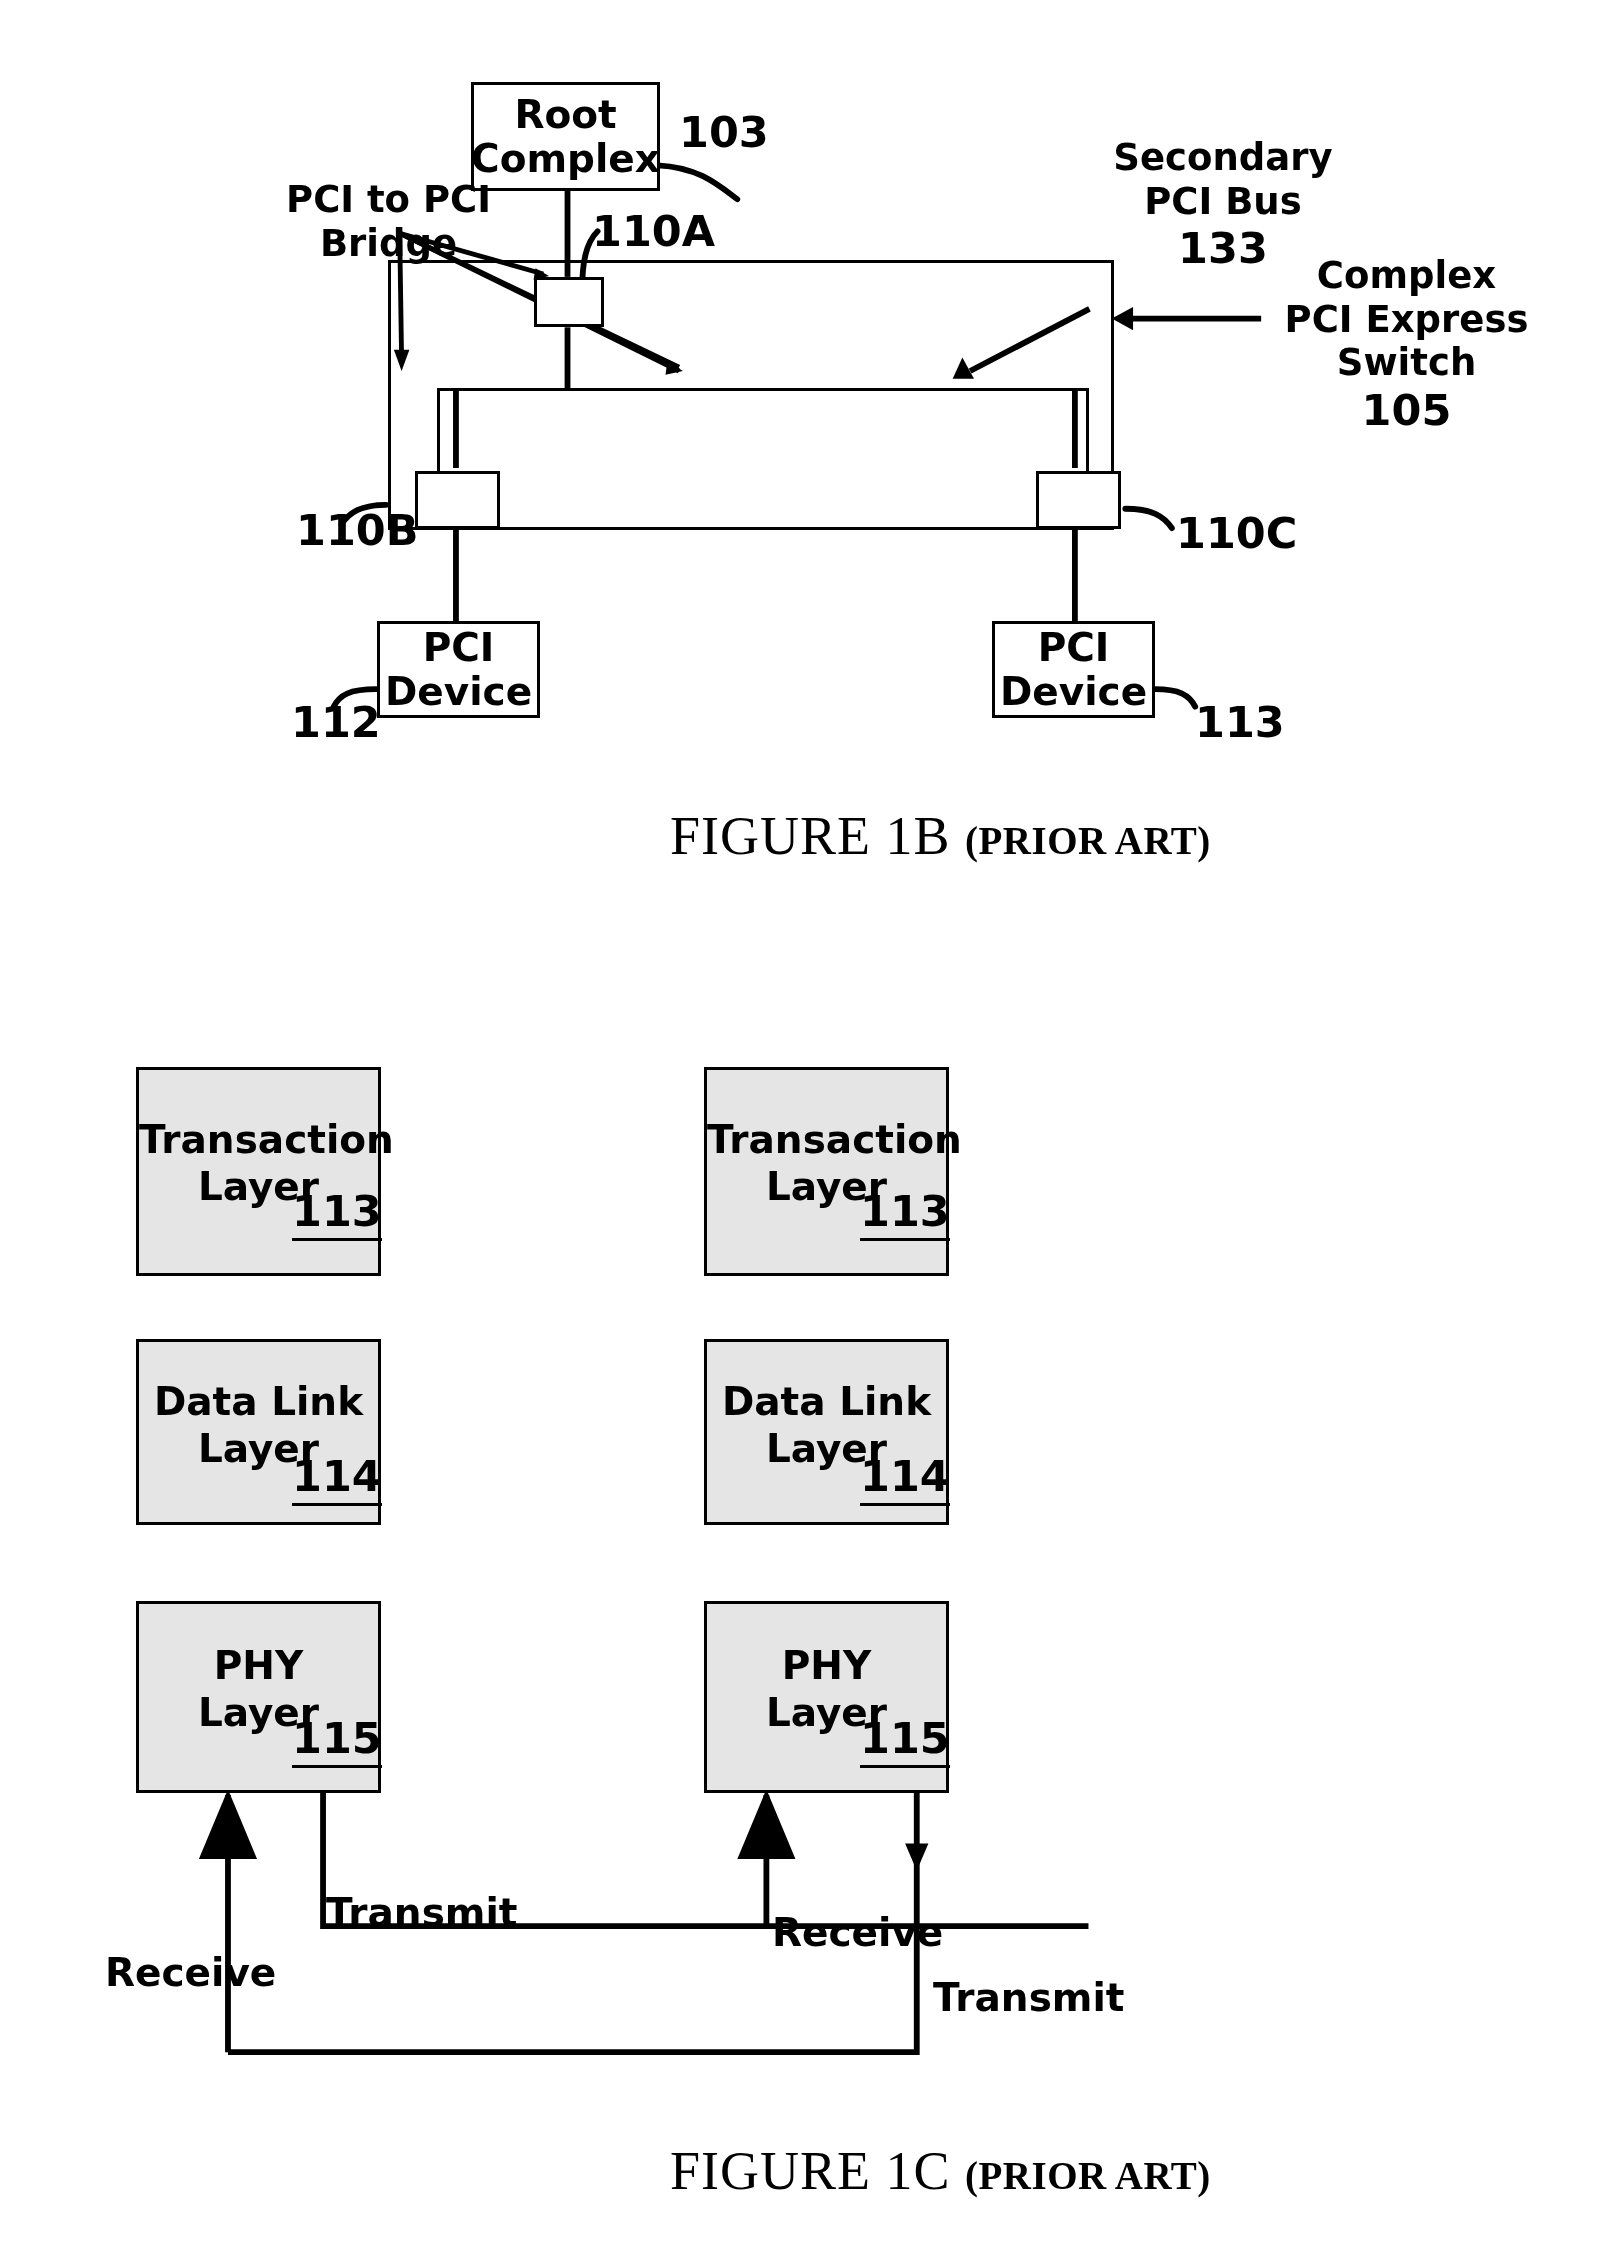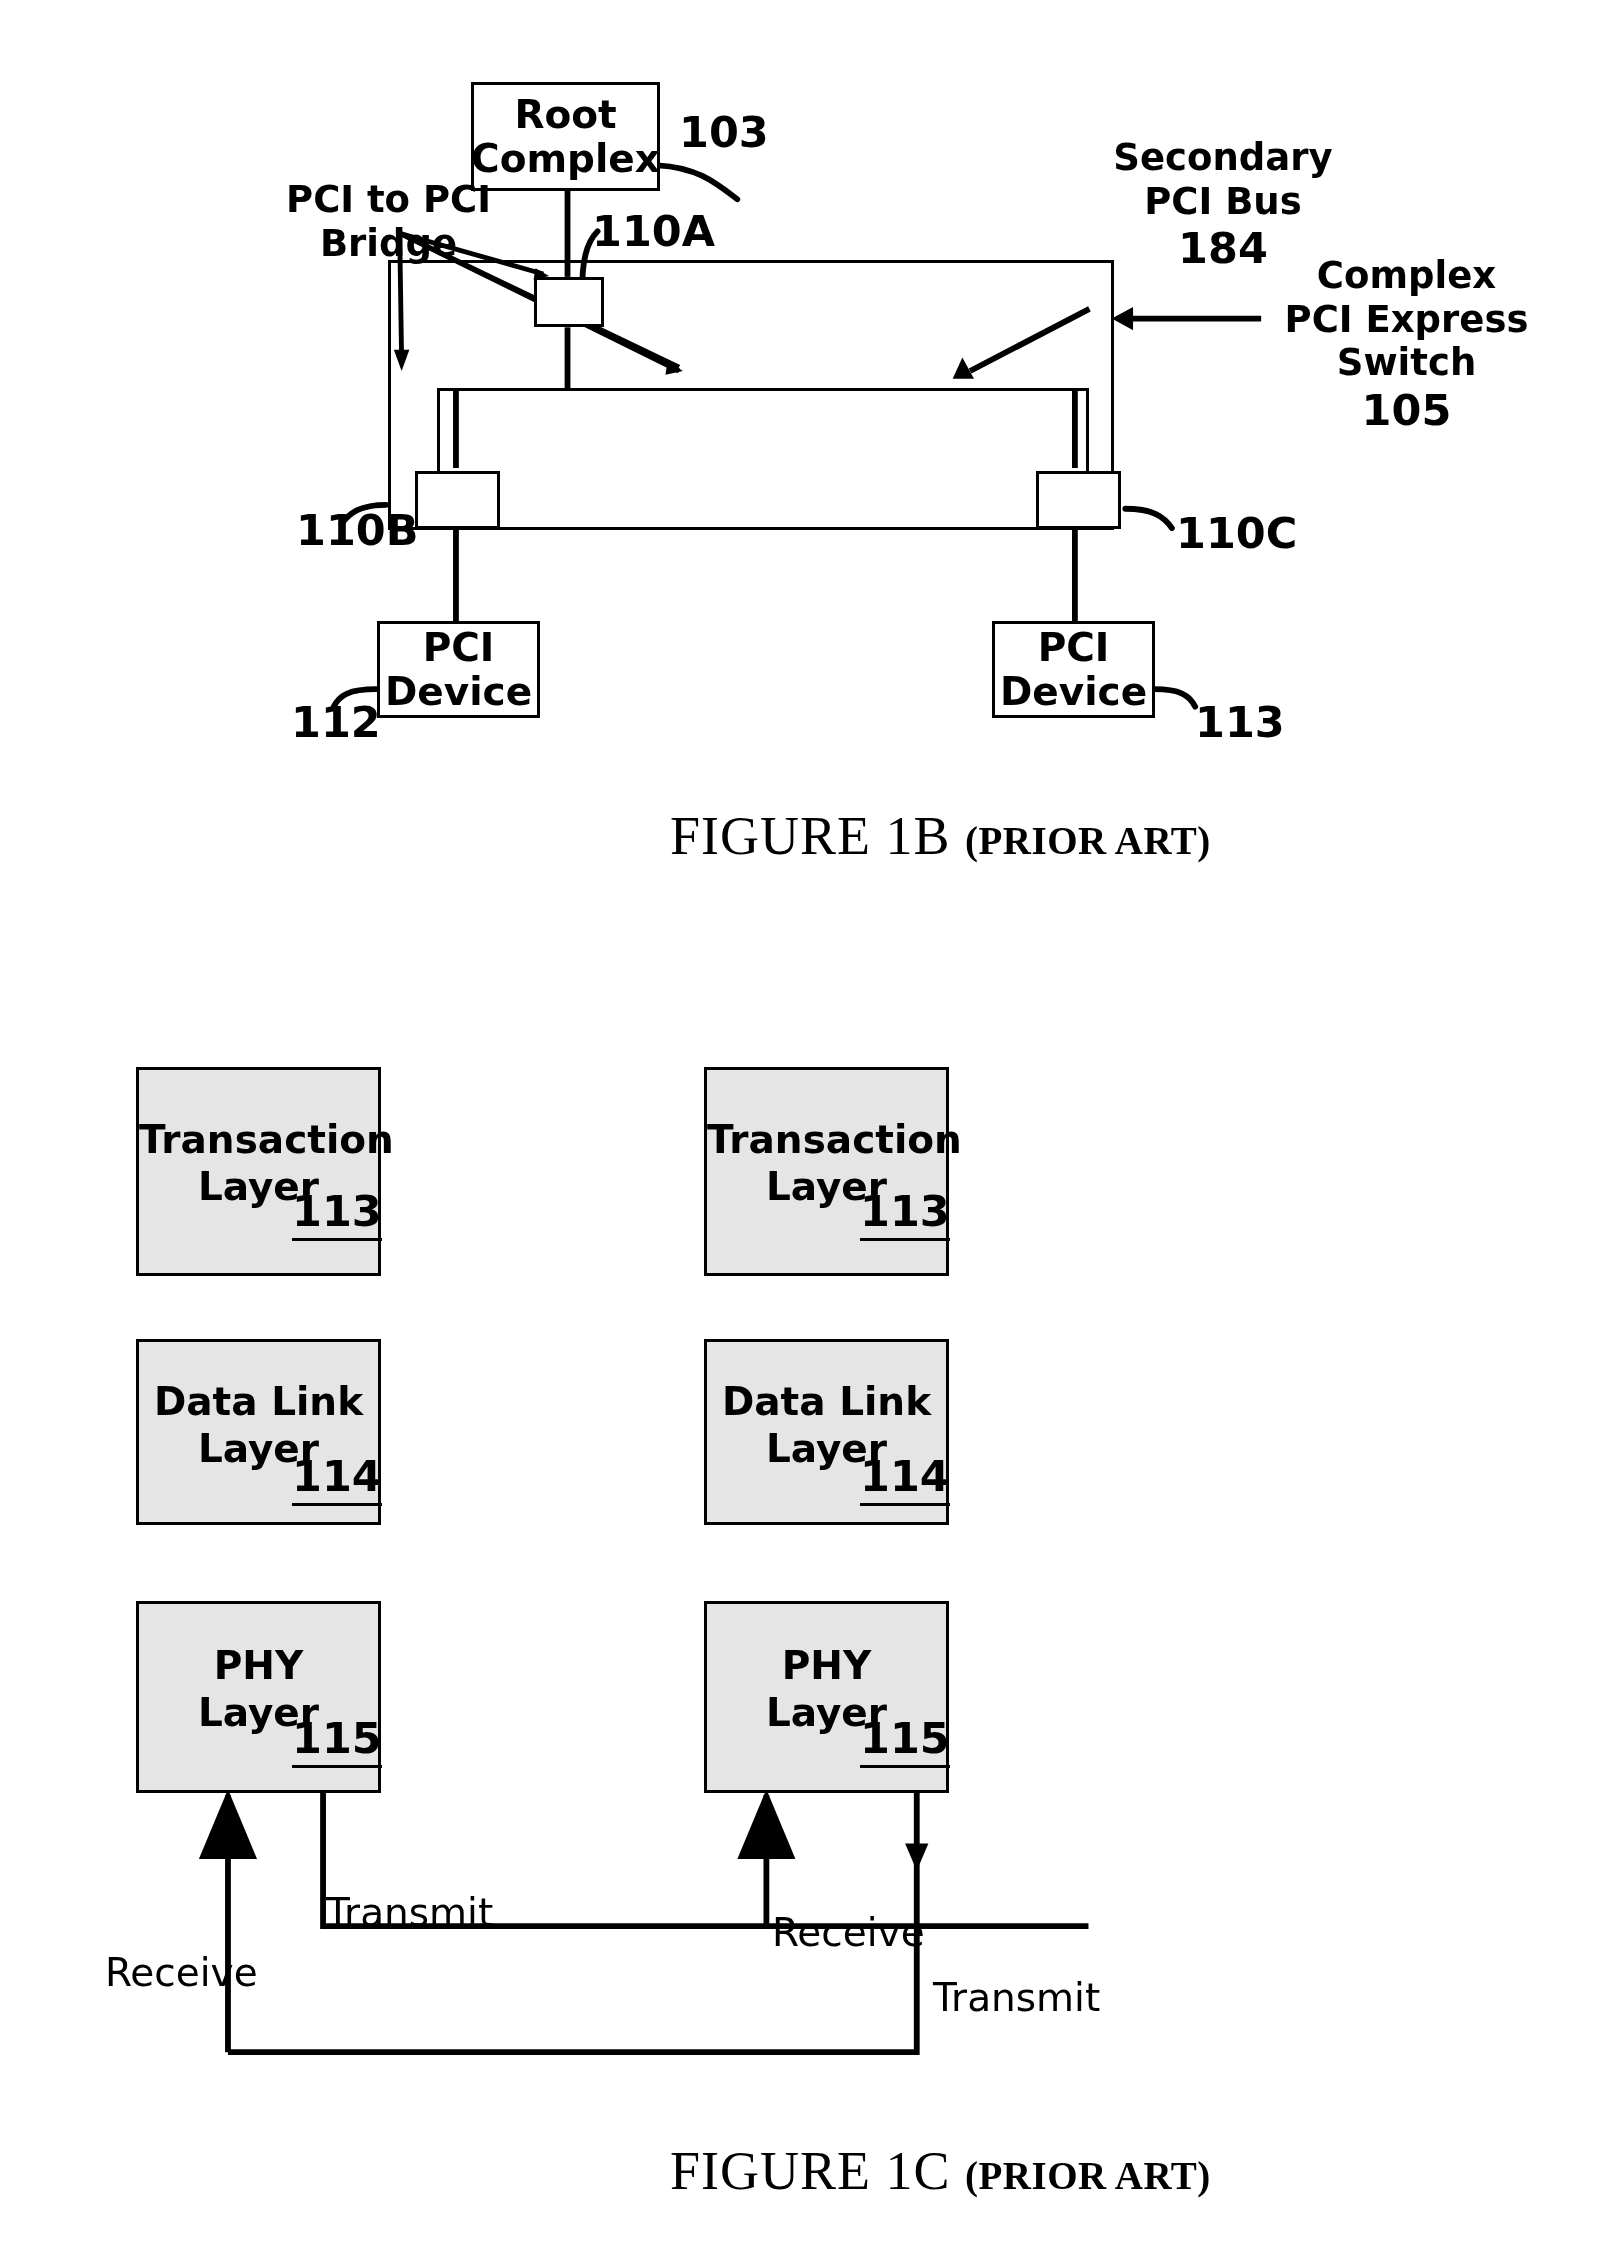--- a/index.html
+++ b/index.html
@@ -110,21 +110,21 @@
   .layer-num {
     position: absolute;
     font-family: "DejaVu Sans", sans-serif;
     font-weight: 600;
     font-size: 43px;
     border-bottom: 3.9px solid #000;
     padding-bottom: 1.9px;
   }
   .flowlabel {
     font-family: "DejaVu Sans", sans-serif;
-    font-weight: 400;
+    font-weight: 700;
     font-size: 39px;
   }
 </style>
 </head>
 <body>
 
 <div class="page">
 
   <svg class="layer" viewBox="0 0 1673 2335">
     <defs>
@@ -189,21 +189,21 @@
   <div class="abs refnum" style="left:679px; top:107px;">103</div>
 
   <div class="abs annot" style="left:272px; top:178px; width:233px;">
     <span>PCI to PCI</span><br>
     <span>Bridge</span>
   </div>
 
   <div class="abs annot" style="left:1097px; top:136px; width:252px;">
     <span>Secondary</span><br>
     <span>PCI Bus</span><br>
-    <span class="refnum">184</span>
+    <span class="refnum">133</span>
   </div>
 
   <div class="abs annot" style="left:1261px; top:254px; width:291px;">
     <span>Complex</span><br>
     <span>PCI Express</span><br>
     <span>Switch</span><br>
     <span class="refnum">105</span>
   </div>
 
   <div class="switch-outer" style="left:388px; top:260px; width:726px; height:270px;"></div>

